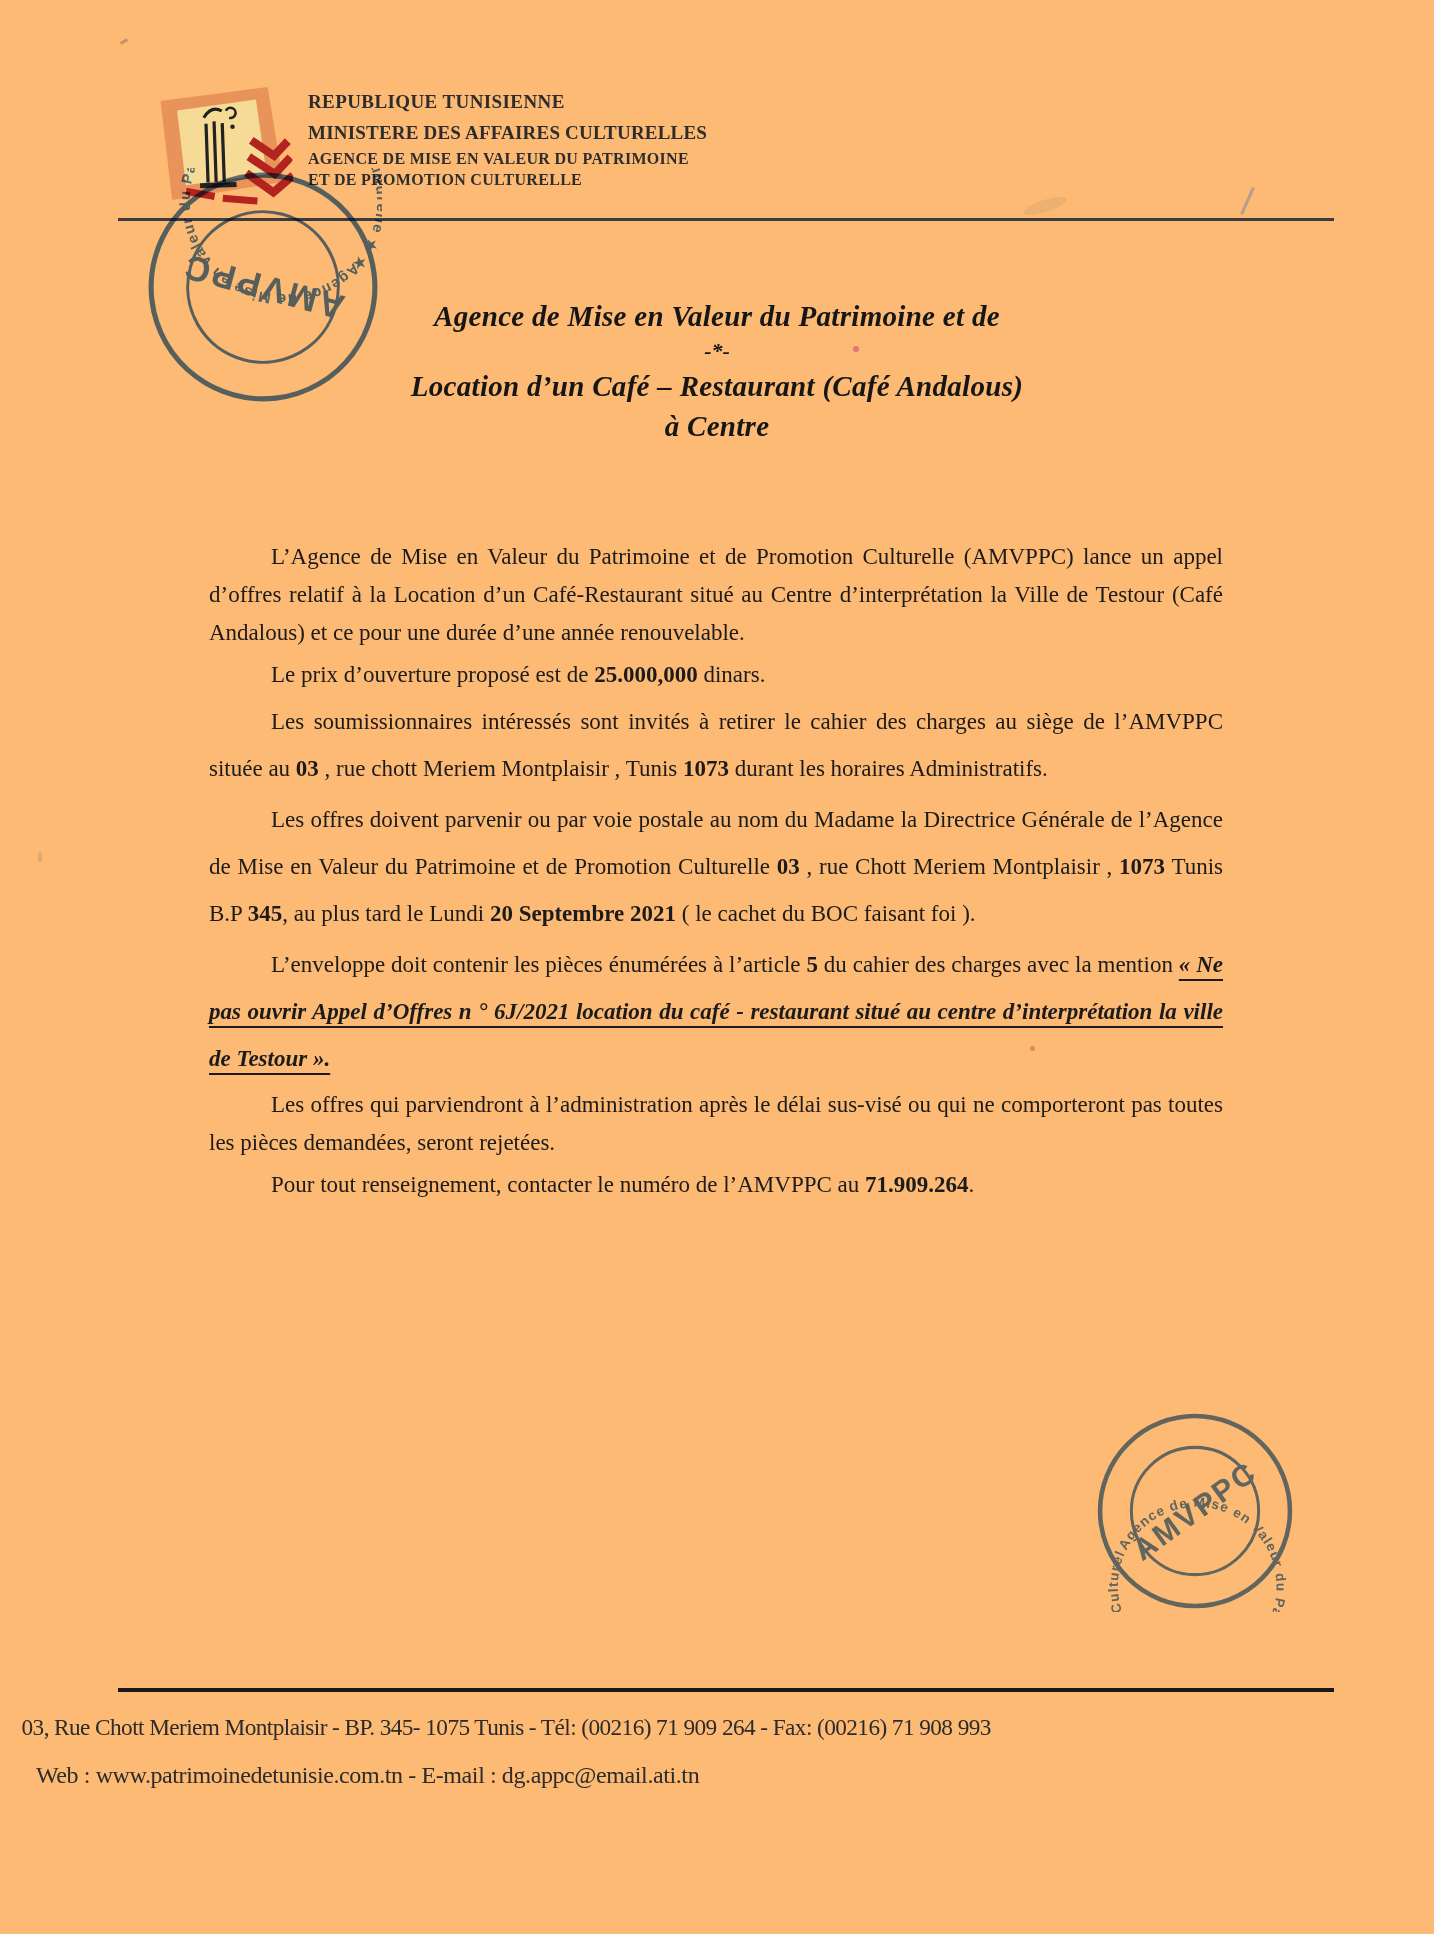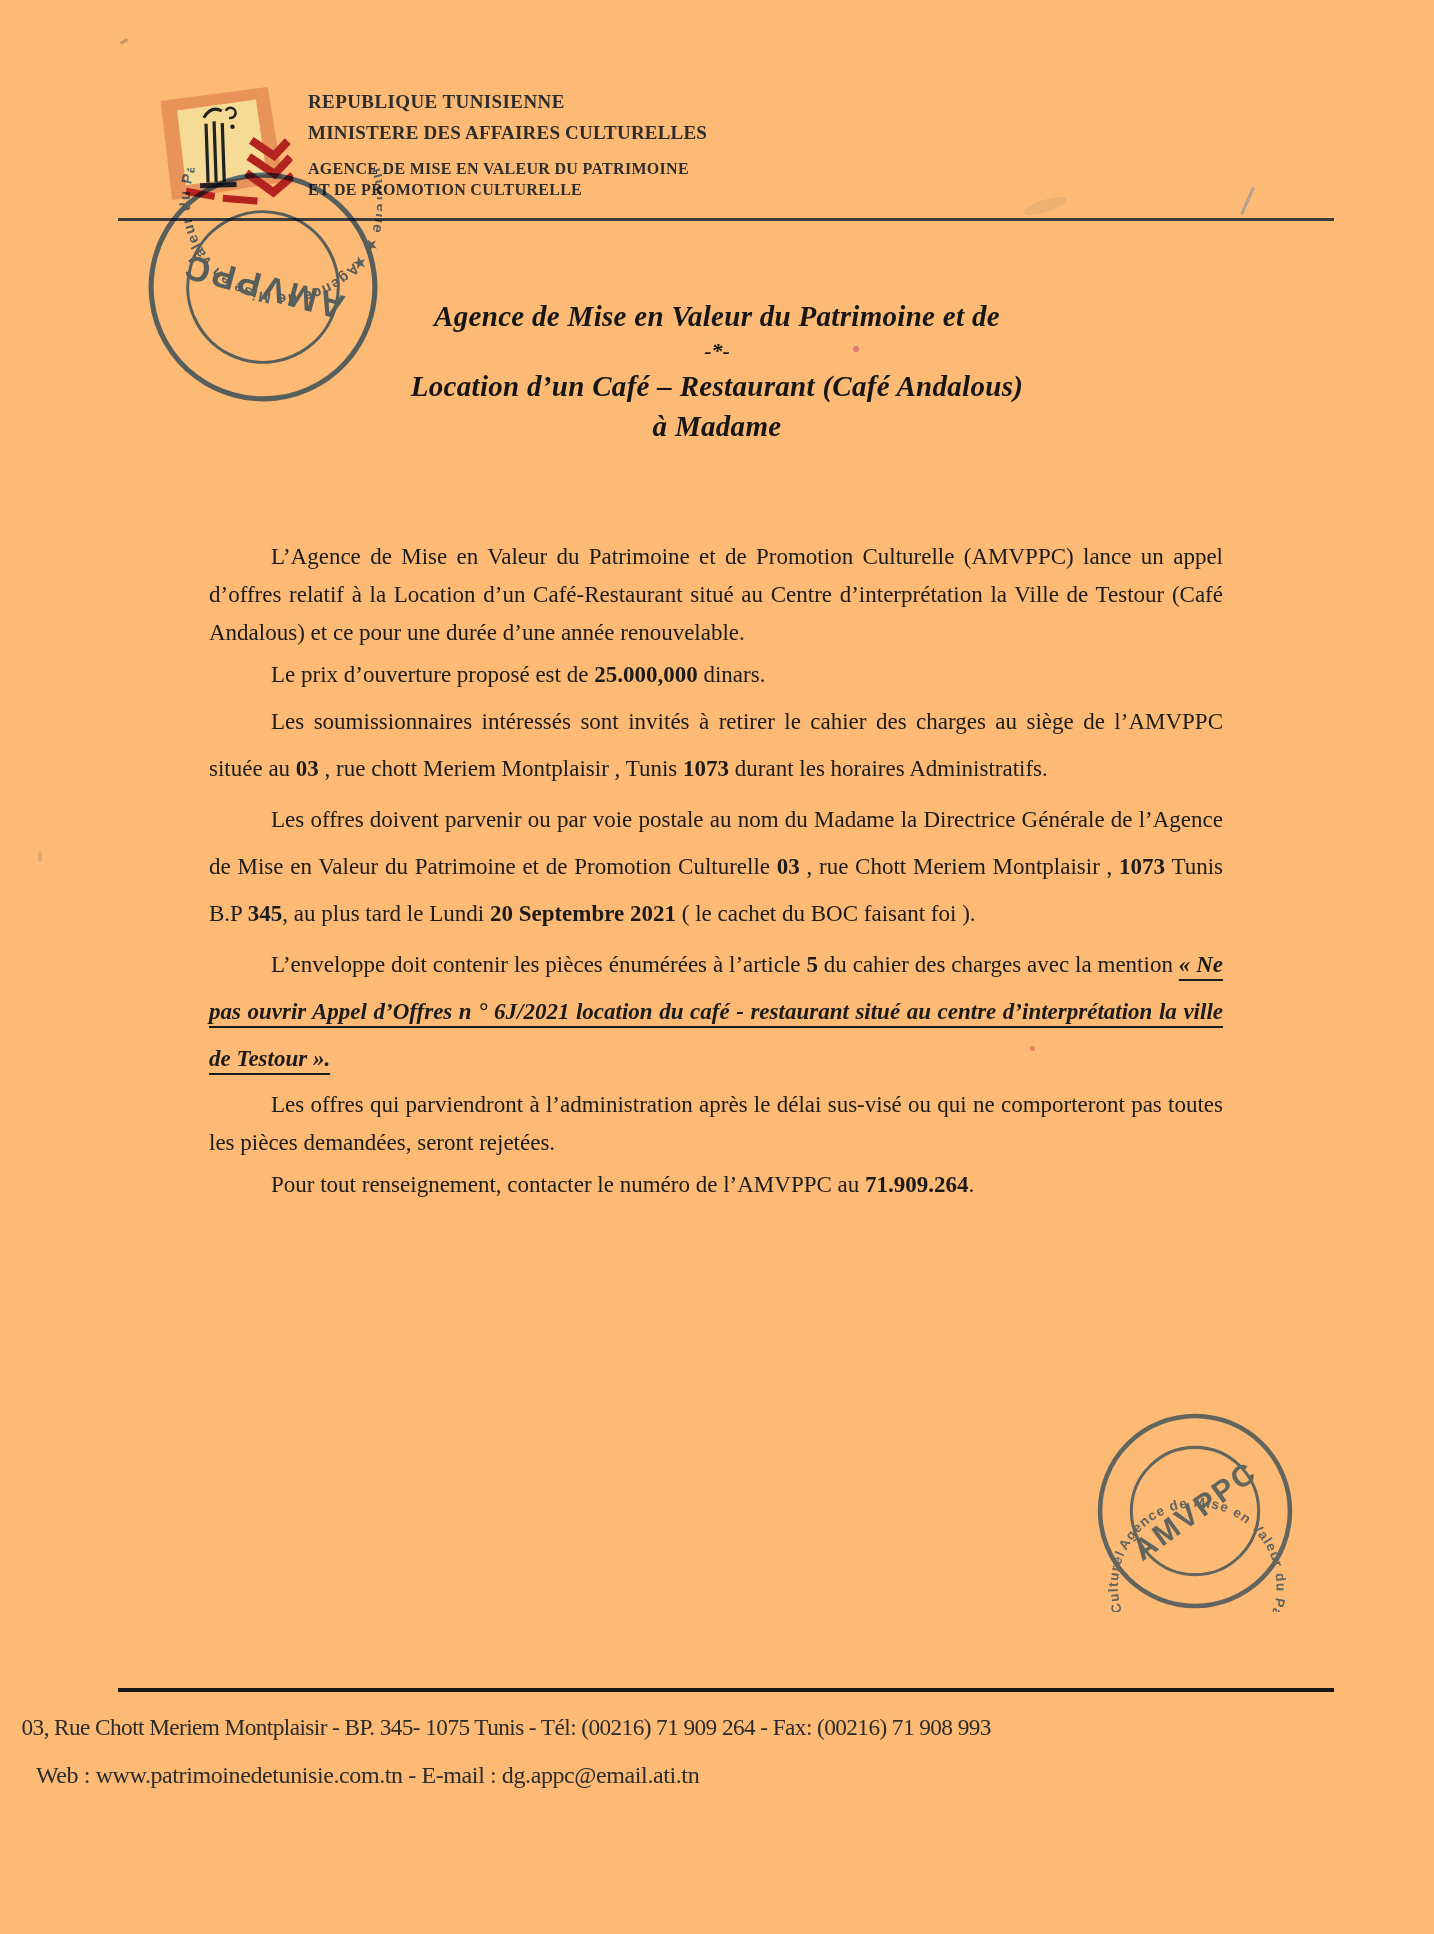--- a/index.html
+++ b/index.html
@@ -6,21 +6,21 @@
   .page {
     position:relative; width:1434px; height:1934px; margin:0 auto;
     background:#fdba74; overflow:hidden;
     font-family:"Liberation Serif", serif; color:#1e1e1e;
   }
   
   .header { position:absolute; top:82px; left:150px; display:flex; }
   .logo { width:142px; height:128px; transform:rotate(-2deg); }
   .header-text { margin-left:16px; padding-top:8px; font-weight:bold; color:#2d2d2d; }
   .hl1 { font-size:19px; line-height:24px; margin-bottom:7px; letter-spacing:.4px; }
-  .hl2 { font-size:19px; line-height:24px; margin-bottom:13px; letter-spacing:.2px; }
+  .hl2 { font-size:19px; line-height:24px; margin-bottom:3px; letter-spacing:.2px; }
   .hl3, .hl4 { font-size:16px; line-height:21px; letter-spacing:.3px; }
   .top-rule { position:absolute; left:118px; top:218px; width:1216px; height:3px; background:#3c3c3c; }
 
   
   .stamp { position:absolute; mix-blend-mode:multiply; opacity:.85; }
   .stamp-top { left:144px; top:168px; width:238px; height:238px; }
   .stamp-bottom { left:1094px; top:1410px; width:202px; height:202px; opacity:.8; }
   .stamp svg { width:100%; height:100%; }
   .stamp text { font-family:"Liberation Sans", sans-serif; font-weight:bold; }
 
@@ -103,21 +103,21 @@
         </text>
         <text x="117" y="129" text-anchor="middle" font-size="34" letter-spacing="3" fill="var(--stamp-blue)" stroke="none">AMVPPC</text>
       </g>
     </svg>
   </div>
 
   <div class="title-block">
     <div class="title-main">Agence de Mise en Valeur du Patrimoine et de</div>
     <div class="title-sep">-*-</div>
     <div class="title-main">Location d’un Café – Restaurant (Café Andalous)</div>
-    <div class="title-main">à Madame</div>
+    <div class="title-main">à Centre</div>
   </div>
 
   <div class="body-text">
     <p class="p1"><span>L’Agence de Mise en Valeur du Patrimoine et de Promotion Culturelle (AMVPPC) lance un appel d’offres relatif à la Location d’un Café-Restaurant situé au Centre d’interprétation la Ville de Testour (Café Andalous) et ce pour une durée d’une année renouvelable.</span></p>
 
     <p class="p2"><span>Le prix d’ouverture proposé est de </span><b>25.000,000</b><span> dinars.</span></p>
 
     <p class="p3"><span>Les soumissionnaires intéressés sont invités à retirer le cahier des charges au siège de l’AMVPPC située au </span><b>03</b><span> , rue chott Meriem Montplaisir , Tunis </span><b>1073</b><span> durant les horaires Administratifs.</span></p>
 
     <p class="p4"><span>Les offres doivent parvenir ou par voie postale au nom du Madame la Directrice Générale de l’Agence de Mise en Valeur du Patrimoine et de Promotion Culturelle </span><b>03</b><span> , rue Chott Meriem Montplaisir , </span><b>1073</b><span> Tunis B.P </span><b>345</b><span>, au plus tard le Lundi </span><b>20 Septembre 2021</b><span> ( le cachet du BOC faisant foi ).</span></p>

